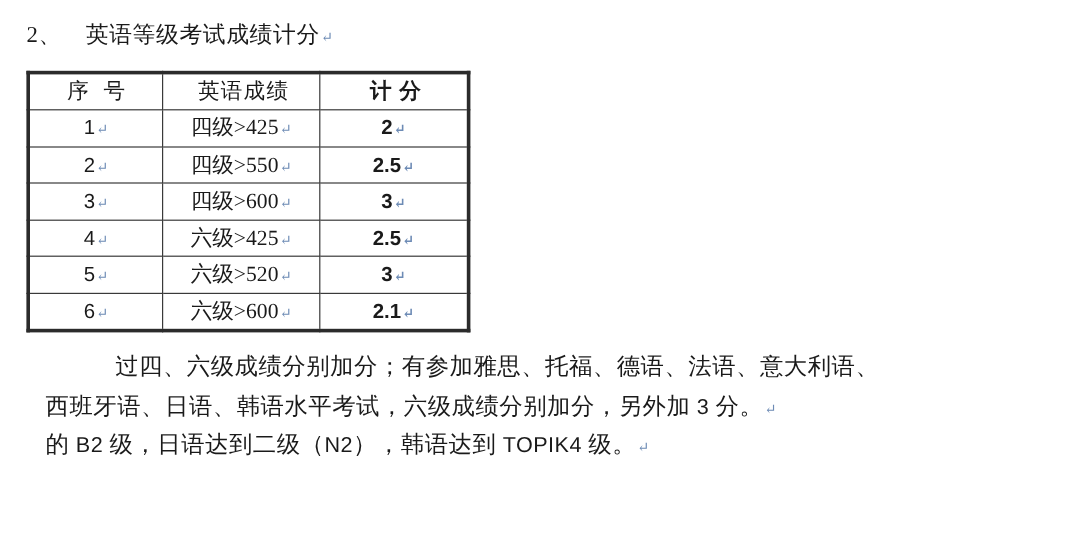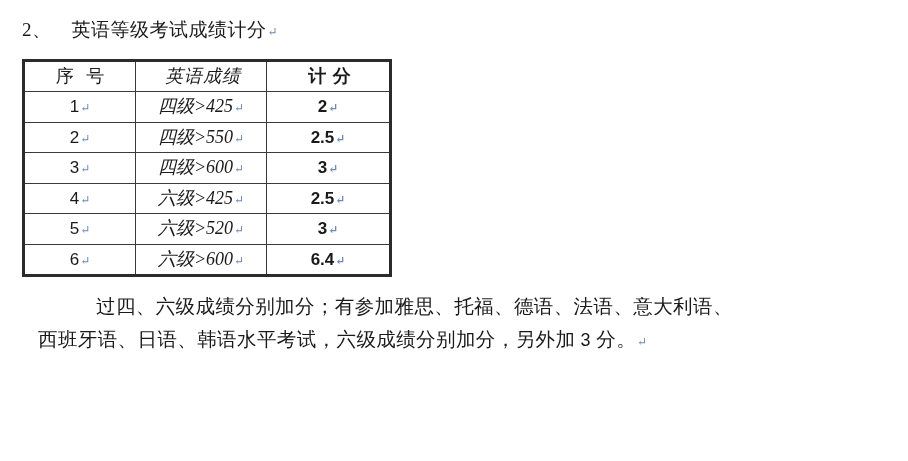--- a/index.html
+++ b/index.html
@@ -53,21 +53,21 @@
   table.score th, table.score td {
     border: 1px solid #3a3a3a;
     font-weight: normal;
     font-size: 18px;
     text-align: center;
     padding: 3px 0 4px 0;
     line-height: 1.25;
     white-space: nowrap;
   }
   table.score th.c0, table.score td.c0 { width: 106px; }
-  table.score th.c1, table.score td.c1 { width: 126px; font-style: italic; }
+  table.score th.c1, table.score td.c1 { width: 126px; }
   table.score th.c2, table.score td.c2 { width: 118px; font-weight: bold; }
   table.score th {
     letter-spacing: 4px;
     padding-left: 4px;
   }
   table.score th.c1, table.score th.c2 {
     letter-spacing: 1px;
   }
   .cellnum {
     font-family: "Liberation Sans", sans-serif;
@@ -128,26 +128,27 @@
           <td class="c2"><span class="cellnum">2.5</span><span class="pilcrow">↵</span></td>
         </tr>
         <tr>
           <td class="c0"><span class="cellnum">5</span><span class="pilcrow">↵</span></td>
           <td class="c1"><span>六级&gt;520</span><span class="pilcrow">↵</span></td>
           <td class="c2"><span class="cellnum">3</span><span class="pilcrow">↵</span></td>
         </tr>
         <tr>
           <td class="c0"><span class="cellnum">6</span><span class="pilcrow">↵</span></td>
           <td class="c1"><span>六级&gt;600</span><span class="pilcrow">↵</span></td>
-          <td class="c2"><span class="cellnum">6.4</span><span class="pilcrow">↵</span></td>
+          <td class="c2"><span class="cellnum">2.1</span><span class="pilcrow">↵</span></td>
         </tr>
       </tbody>
     </table>
   </div>
 
   <div class="body-text">
 
     <p class="para"><span>过四、六级成绩分别加分；有参加雅思、托福、德语、法语、意大利语、</span></p>
     <p class="para" style="text-indent:0"><span>西班牙语、日语、韩语水平考试，六级成绩分别加分，另外加 </span><span class="lat">3</span><span> 分。</span><span class="pilcrow">↵</span></p>
 
+    <p class="para" style="text-indent:0"><span>的 </span><span class="lat">B2</span><span> 级，日语达到二级（</span><span class="lat">N2</span><span>），韩语达到 </span><span class="lat">TOPIK4</span><span> 级。</span><span class="pilcrow">↵</span></p>
 
   </div>
 </div>
 
 </body></html>

